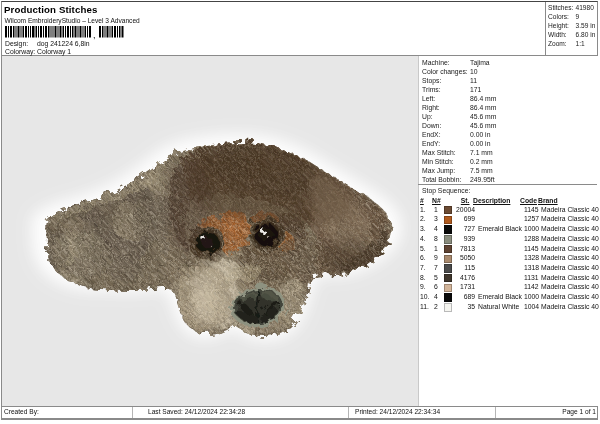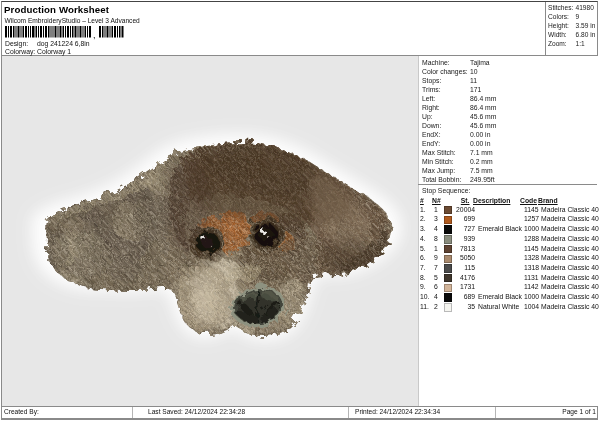--- a/index.html
+++ b/index.html
@@ -17,21 +17,21 @@
 .fline1{left:1px;top:406px;width:596px;border-top:1px solid #8a8a8a;}
 .fline2{left:1px;top:418px;width:596px;border-top:1px solid #8a8a8a;}
 .fdiv{top:407px;height:11px;width:0;border-left:1px solid #b5b5b5;}
 </style></head>
 <body>
 <div class="abs pageborder"></div>
 <div class="abs hdrline"></div>
 <div class="abs canvas"></div>
 <div class="abs rpanel"></div>
 
-<div class="abs title">Production Worksheet</div>
+<div class="abs title">Production Stitches</div>
 <div class="abs sub">Wilcom EmbroideryStudio – Level 3 Advanced</div>
 <svg class="abs" style="left:5px;top:26px" width="120" height="14" id="barcode">
     <rect x="0.0" y="0" width="2" height="11.5" fill="#000"></rect>
     <rect x="3.0" y="0" width="1" height="11.5" fill="#000"></rect>
     <rect x="5.0" y="0" width="2" height="11.5" fill="#000"></rect>
     <rect x="8.0" y="0" width="1.5" height="11.5" fill="#000"></rect>
     <rect x="10.5" y="0" width="1" height="11.5" fill="#000"></rect>
     <rect x="12.5" y="0" width="2" height="11.5" fill="#000"></rect>
     <rect x="15.5" y="0" width="1" height="11.5" fill="#000"></rect>
     <rect x="17.5" y="0" width="1.5" height="11.5" fill="#000"></rect>

